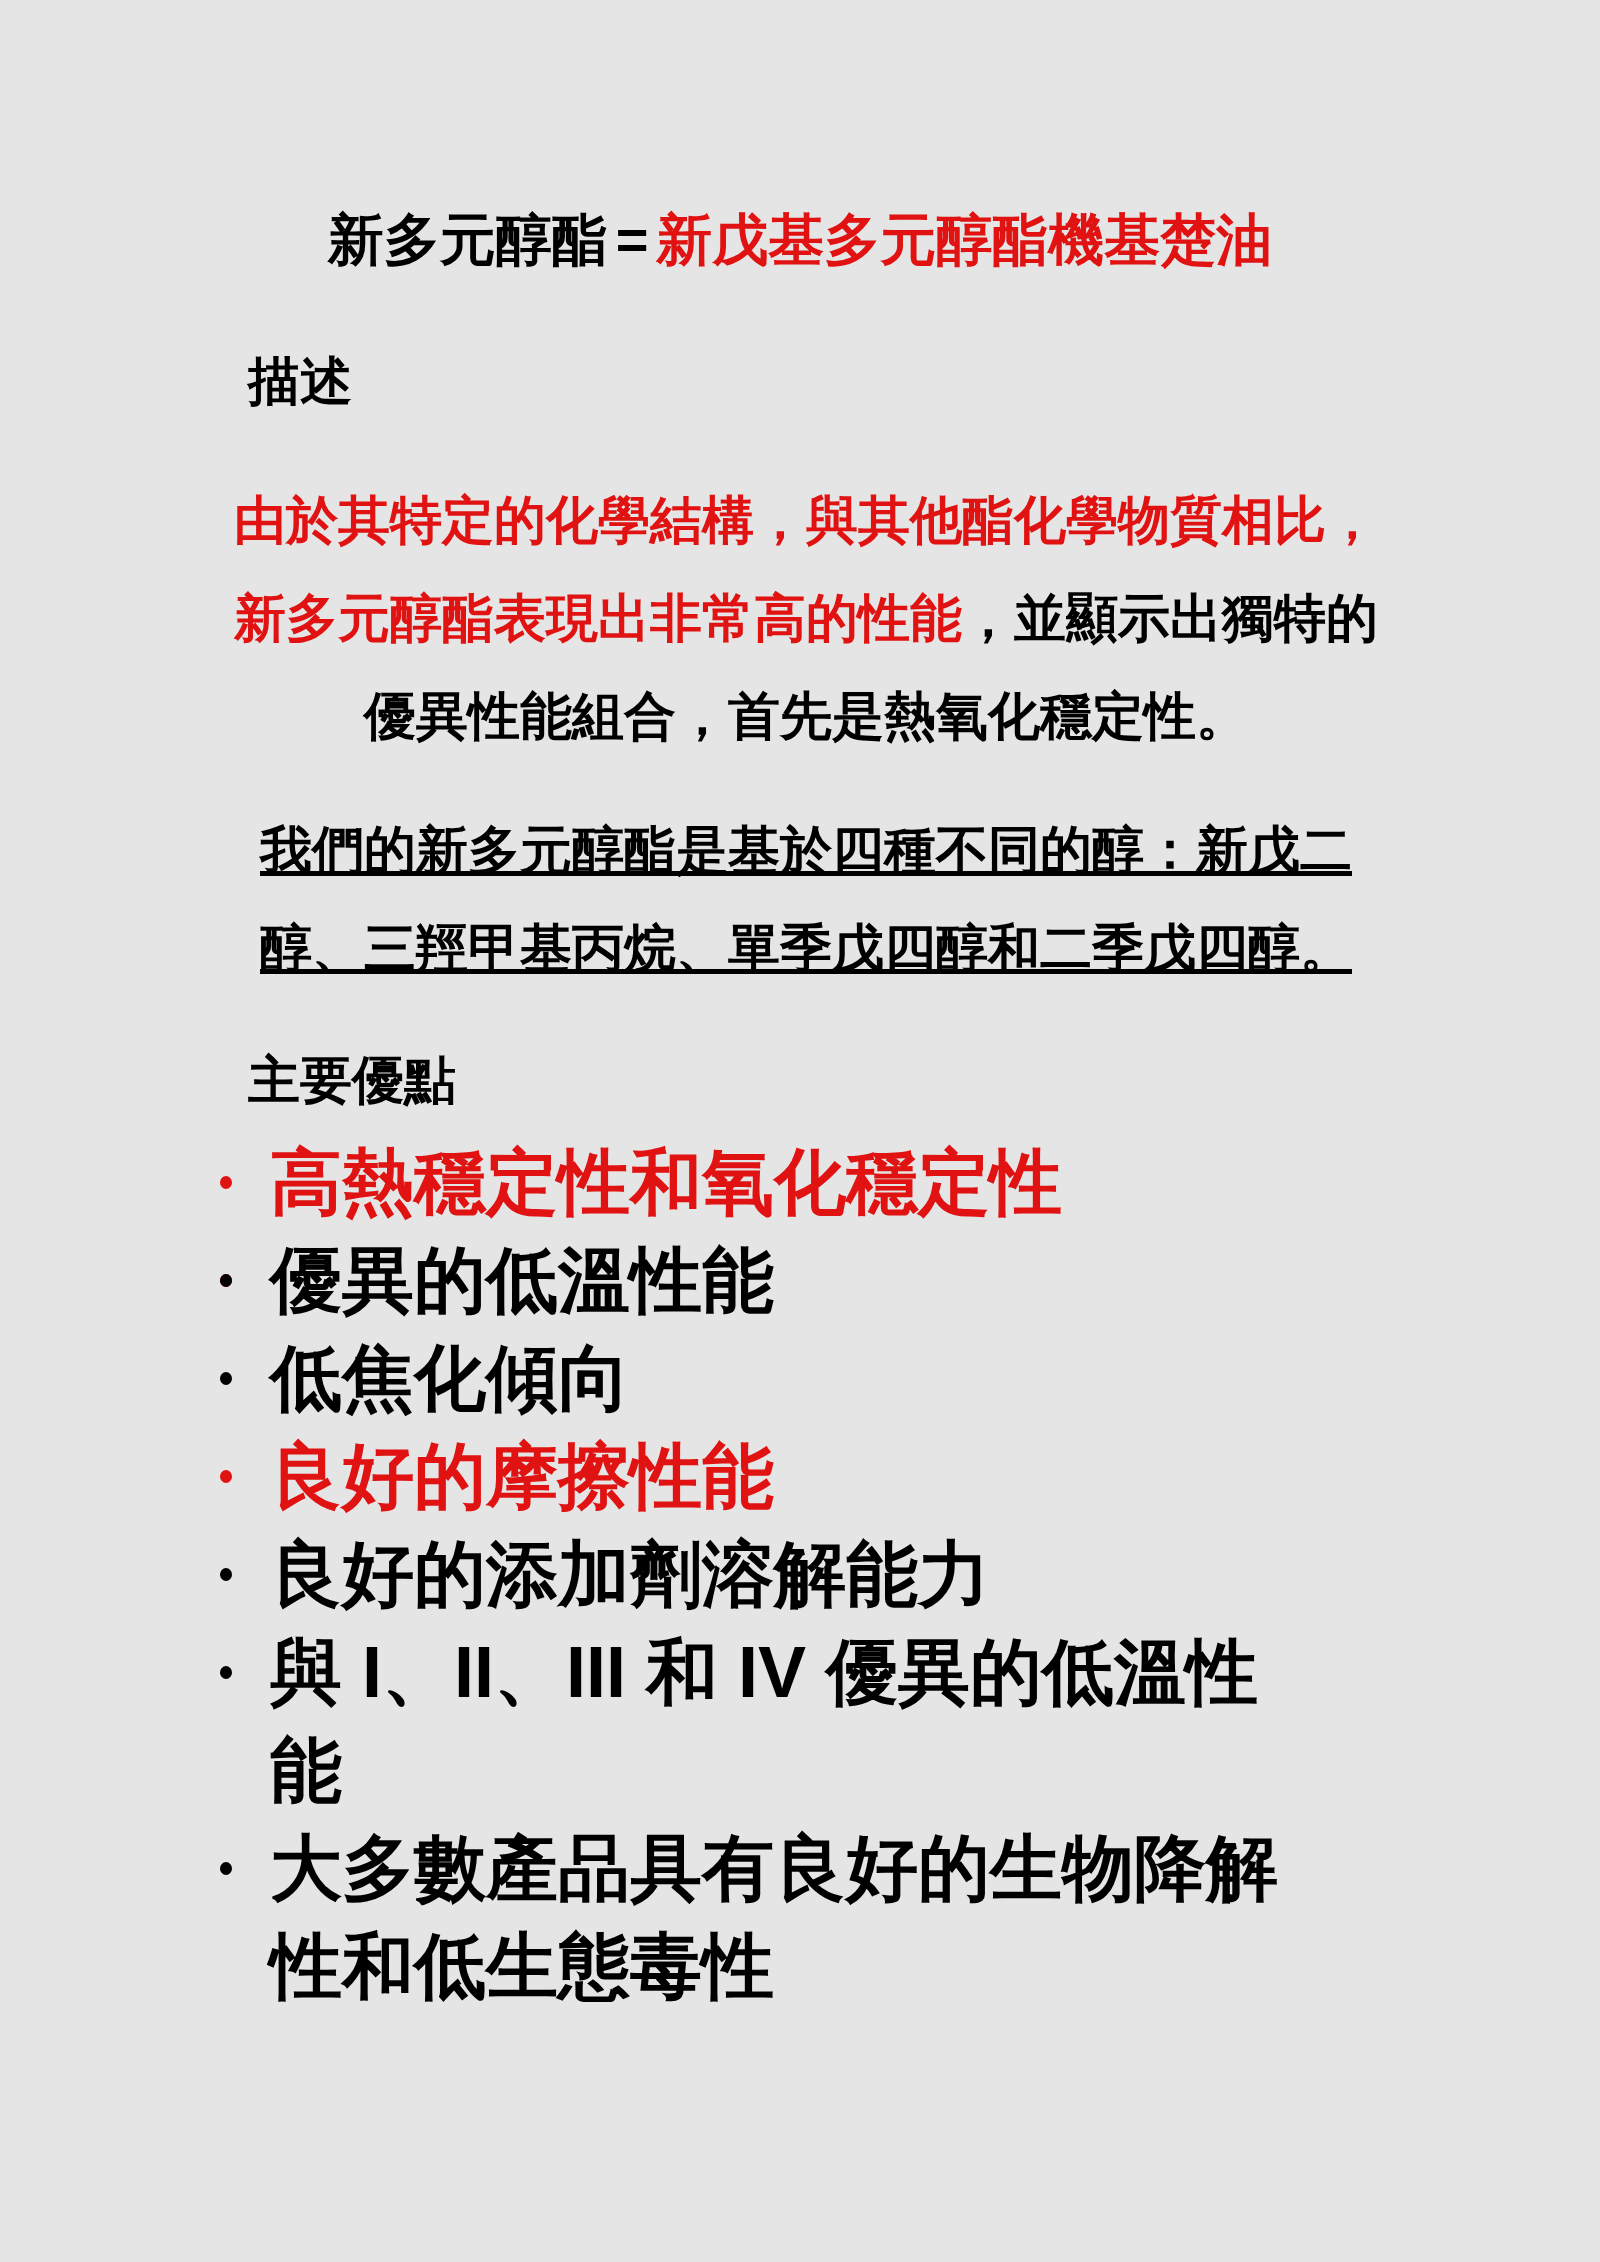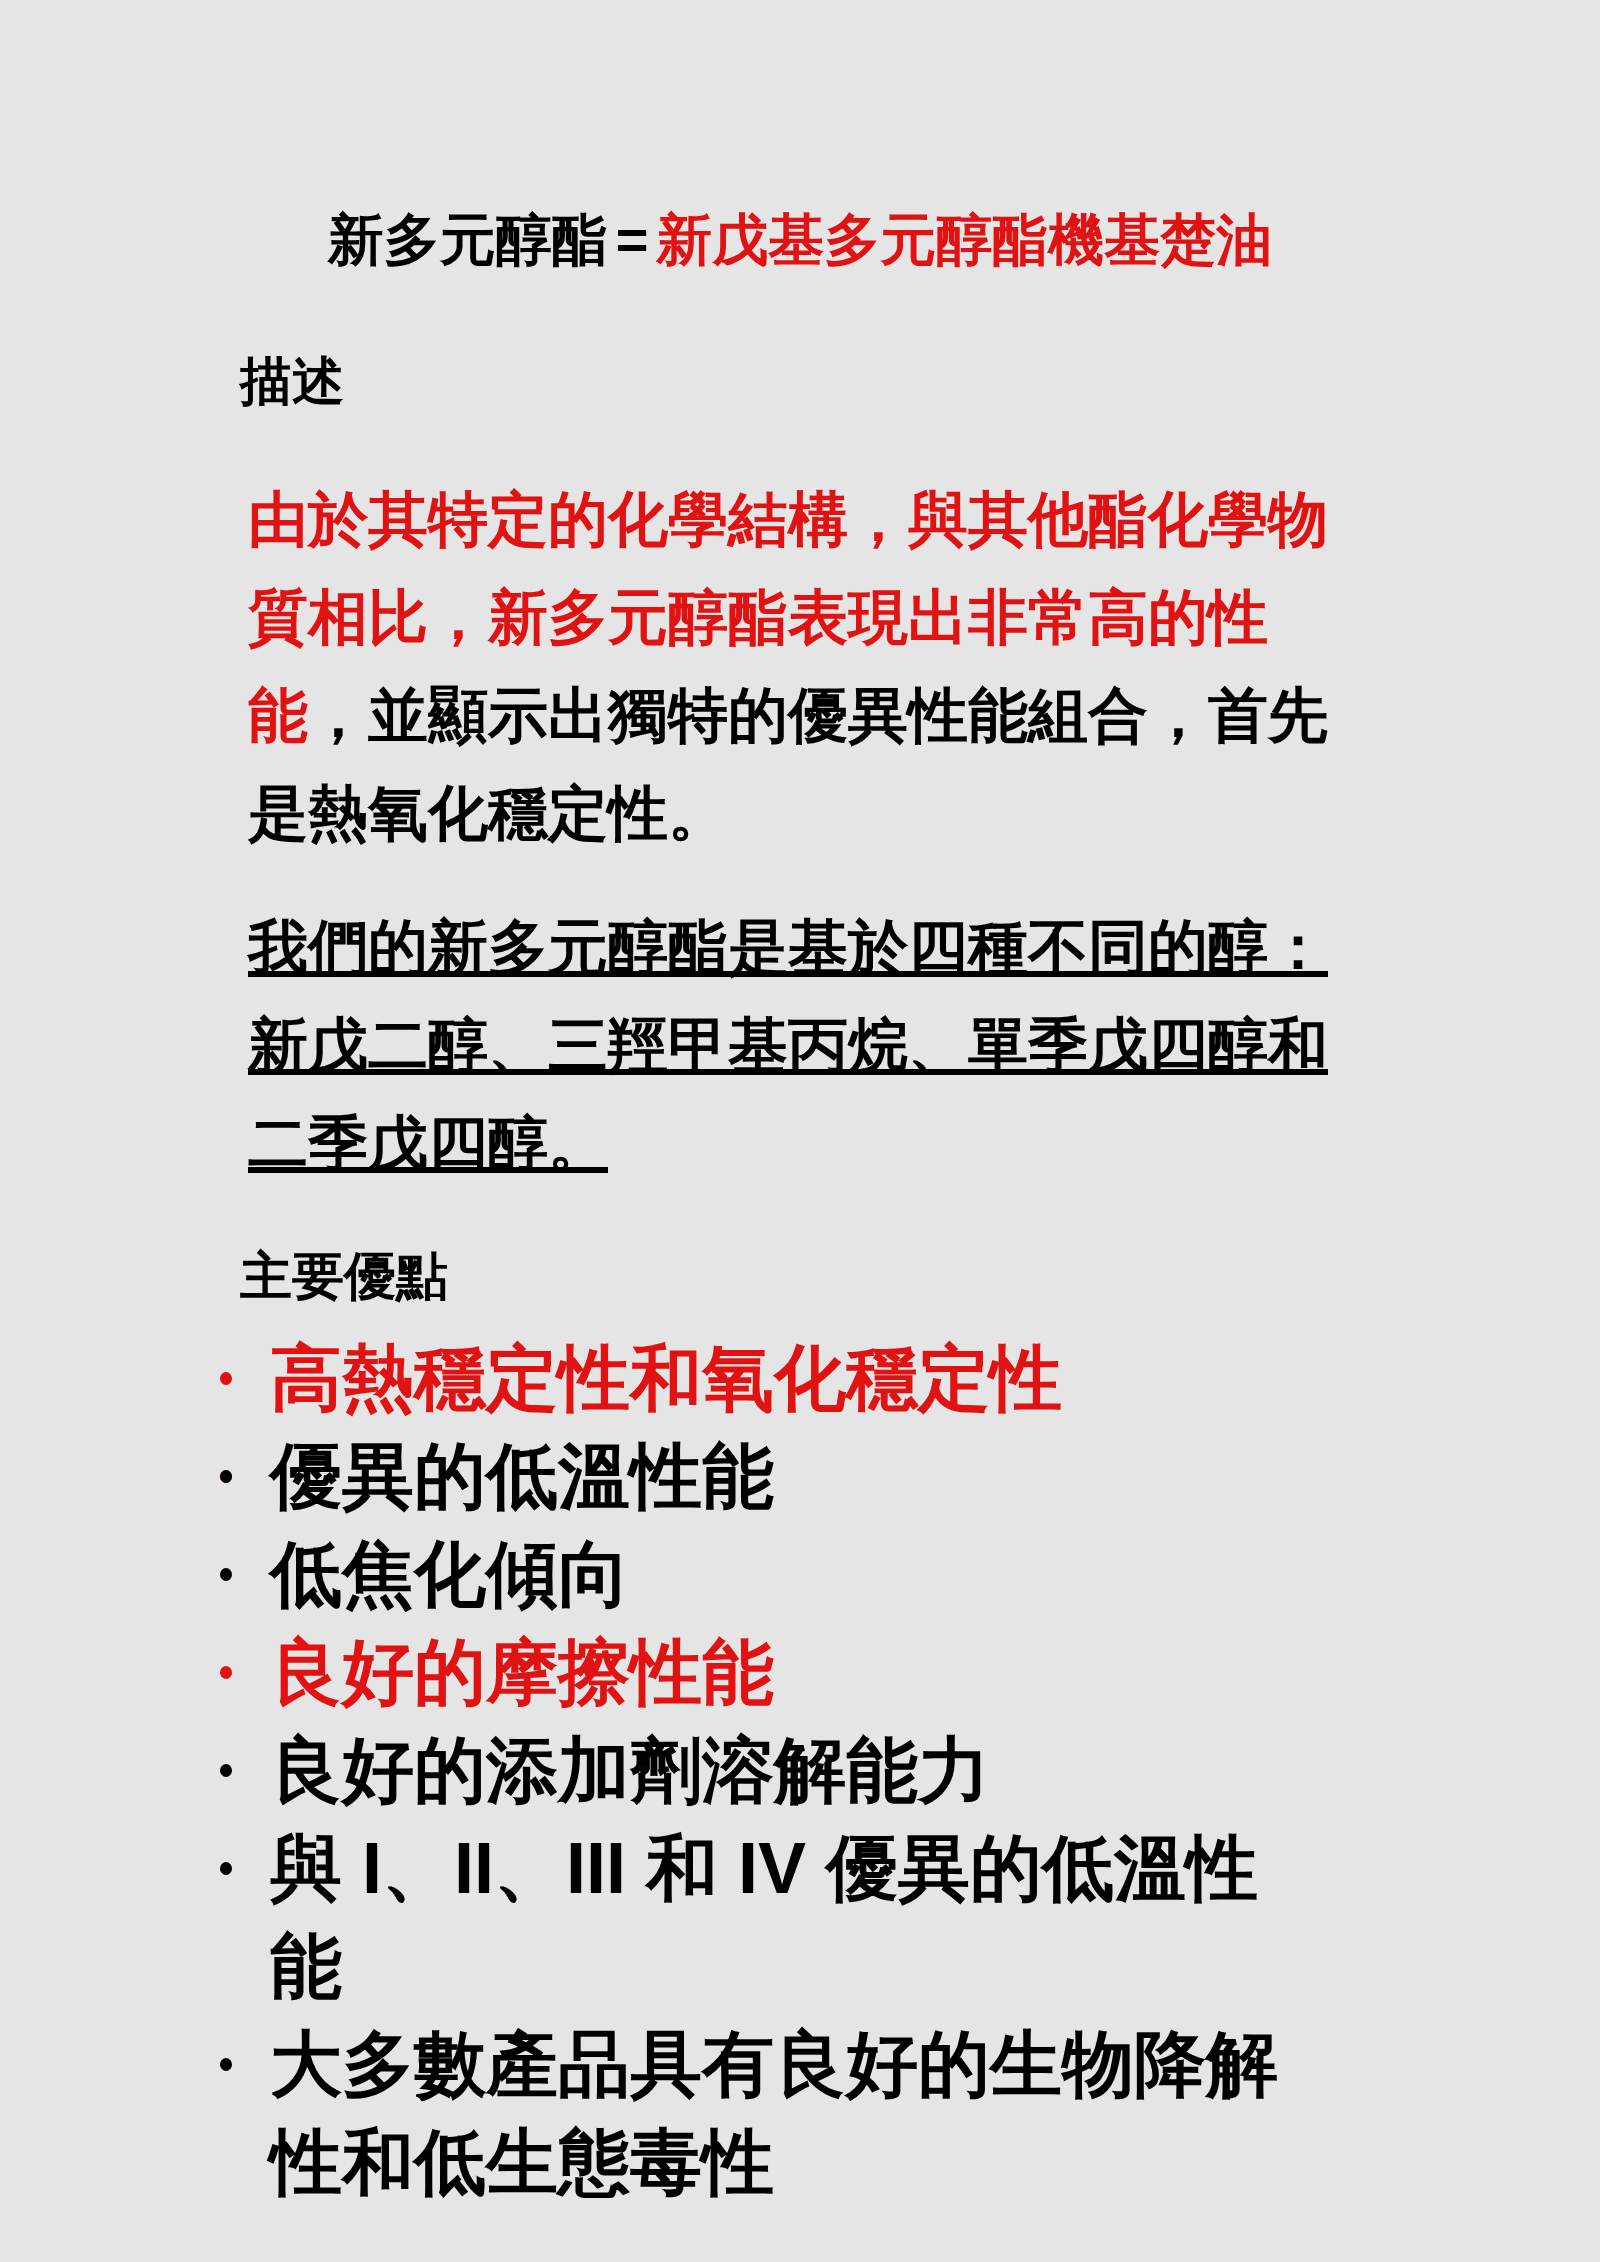--- a/index.html
+++ b/index.html
@@ -25,30 +25,30 @@
   }
   .title .eq { padding: 0 8px; }
   .red { color: var(--red); }
   .content {
     margin-left: 232px;
     width: 1148px;
   }
   h2.sec-heading, h3.sec-heading {
     font-size: 52px;
     line-height: 1.2;
-    margin: 8px;
+    margin: 16px;
     font-weight: 700;
   }
   h2.sec-heading { margin-top: 78px; }
   h3.sec-heading { margin-top: 52px; }
   .para {
-    margin: 16px;
-    font-size: 60px;
+    margin: 0;
+    font-size: 52px;
     line-height: 98px;
-    text-align: left;
+    text-align: center;
     word-break: break-all;
     line-break: strict;
   }
   .para.p1 { margin-top: 58px; }
   .para.p2 { margin-top: 36px; text-decoration: underline; }
   ul.advantages {
     list-style: none;
     margin: 22px 0 0 -14px;
     padding: 0;
   }

